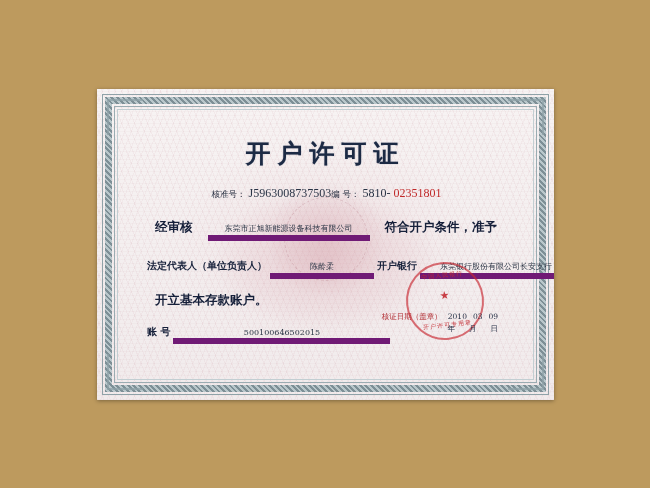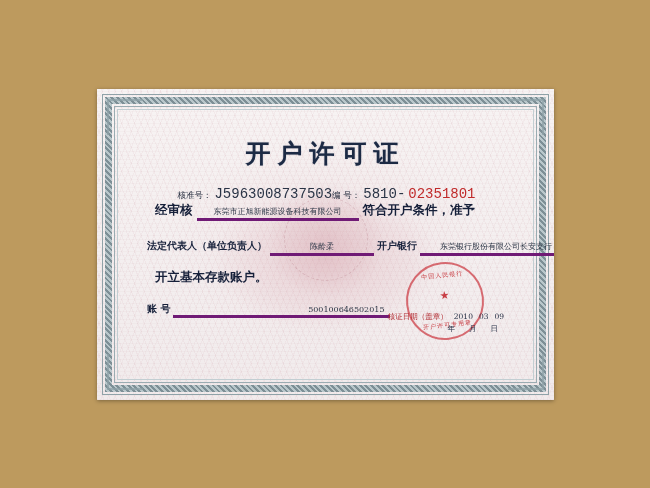--- a/index.html
+++ b/index.html
@@ -144,52 +144,52 @@
     justify-content: center;
     padding: 0 12px 0 14px;
   }
   .lbl {
     font-family: "DejaVu Serif", serif;
     font-size: 8.5px;
     color: #20283a;
     white-space: nowrap;
   }
   .val {
-    font-family: Liberation Mono, monospace;
-    font-size: 14px;
+    font-family: Liberation Serif, serif;
+    font-size: 12px;
     color: #2a3446;
     white-space: nowrap;
   }
   .val.red {
     color: #c02a2a;
   }
   .code-left, .code-right {
     display: flex;
     align-items: baseline;
     gap: 3px;
   }
 
   .row-1 {
-    margin-top: 0;
+    margin-top: 18px;
     padding: 0 12px 0 30px;
-    gap: 4px;
+    gap: 15px;
     align-items: baseline;
   }
   .big {
     font-family: "DejaVu Serif", serif;
     font-size: 12.5px;
     font-weight: bold;
     color: #16203a;
     white-space: nowrap;
   }
   .fillline {
     font-family: "DejaVu Serif", serif;
     font-size: 8px;
     color: #2b3545;
-    border-bottom: 3px solid #701a75;
+    border-bottom: 6px solid #701a75;
     padding: 0 6px 1px 6px;
     white-space: nowrap;
     text-align: center;
   }
   .fill-company { min-width: 150px; }
 
   .row-2 {
     margin-top: 13px;
     padding-left: 30px;
   }
@@ -209,21 +209,21 @@
   }
   .fill-rep { min-width: 92px; }
   .fill-bank { min-width: 140px; }
 
   .row-4 {
     margin-top: 16px;
     padding-left: 22px;
     gap: 3px;
     align-items: baseline;
   }
-  .fill-account { min-width: 205px; text-align: right; }
+  .fill-account { min-width: 205px; text-align: center; }
 
   
   .seal {
     position: absolute;
     right: 42px;
     bottom: 34px;
     width: 74px;
     height: 74px;
     border-radius: 50%;
     border: 2px solid rgba(200,40,50,0.75);
@@ -253,21 +253,21 @@
     position: absolute;
     bottom: 8px;
     left: 0; right: 0;
     text-align: center;
     font-size: 6px;
     letter-spacing: 1px;
     color: #c3282f;
   }
   .date-line {
     position: absolute;
-    right: 22px;
+    right: 28px;
     bottom: 52px;
     font-family: "DejaVu Serif", serif;
     font-size: 7.5px;
     color: #b02a30;
     display: flex;
     gap: 6px;
     align-items: baseline;
     text-align: right;
   }
   .date-line .dnum { color: #253046; }

